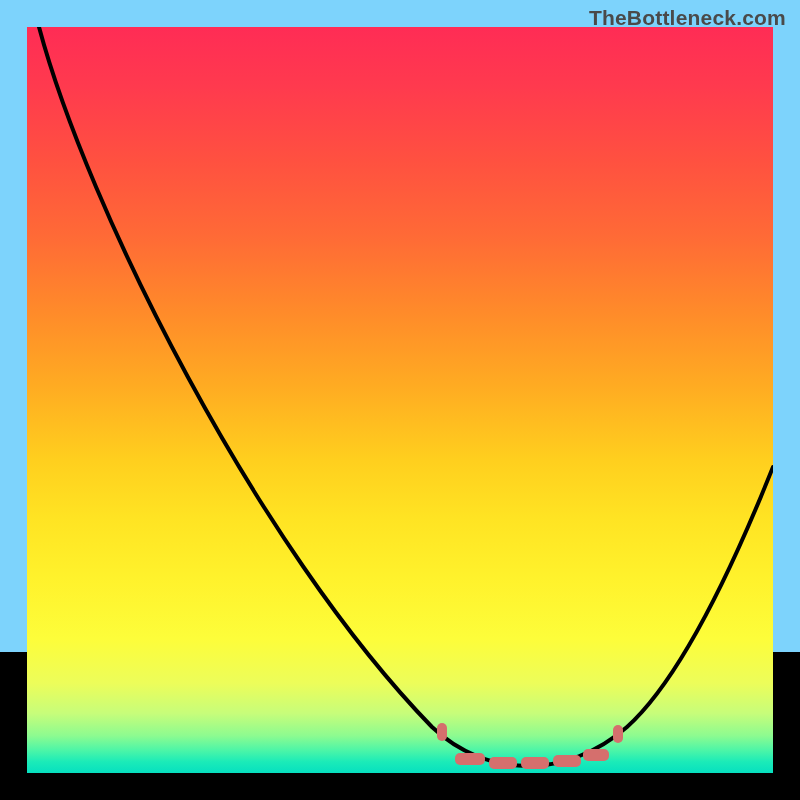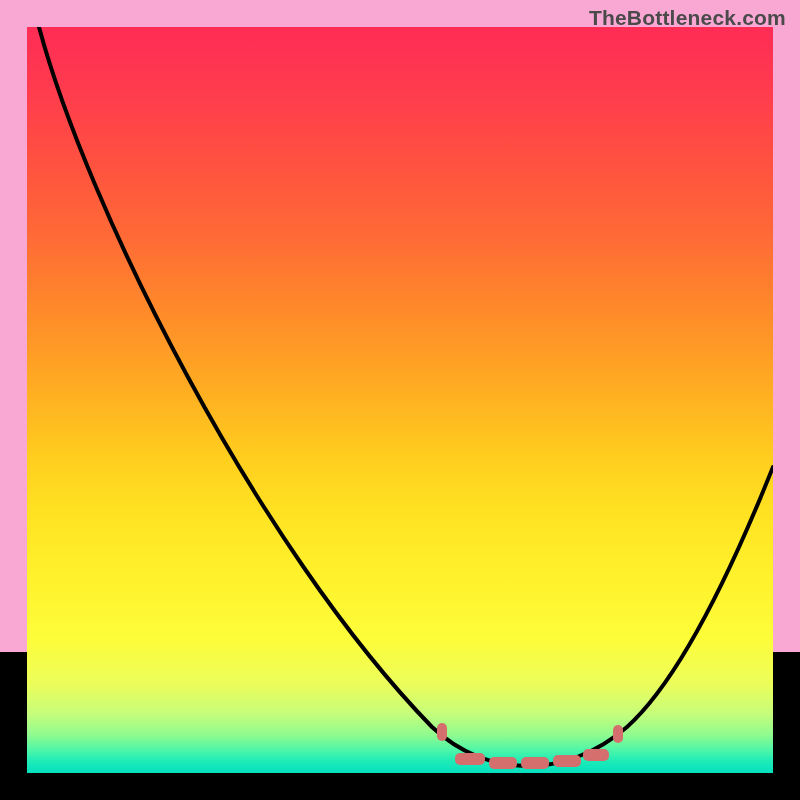--- a/index.html
+++ b/index.html
@@ -1,21 +1,21 @@
 <!DOCTYPE html>
 <html><head>
 <meta charset="utf-8">
 <style>
   * { margin: 0; padding: 0; box-sizing: border-box; }
   html, body { width: 800px; height: 800px; overflow: hidden; background: #000; }
   .frame {
     position: relative;
     width: 800px;
     height: 652px;
-    background: #f9a8d4;
+    background: #7dd3fc;
   }
   .watermark {
     position: absolute;
     top: 6px;
     right: 14px;
     font-family: Arial, Helvetica, sans-serif;
     font-size: 21px;
     font-weight: 600;
     color: #4a4a4a;
     letter-spacing: 0.2px;

